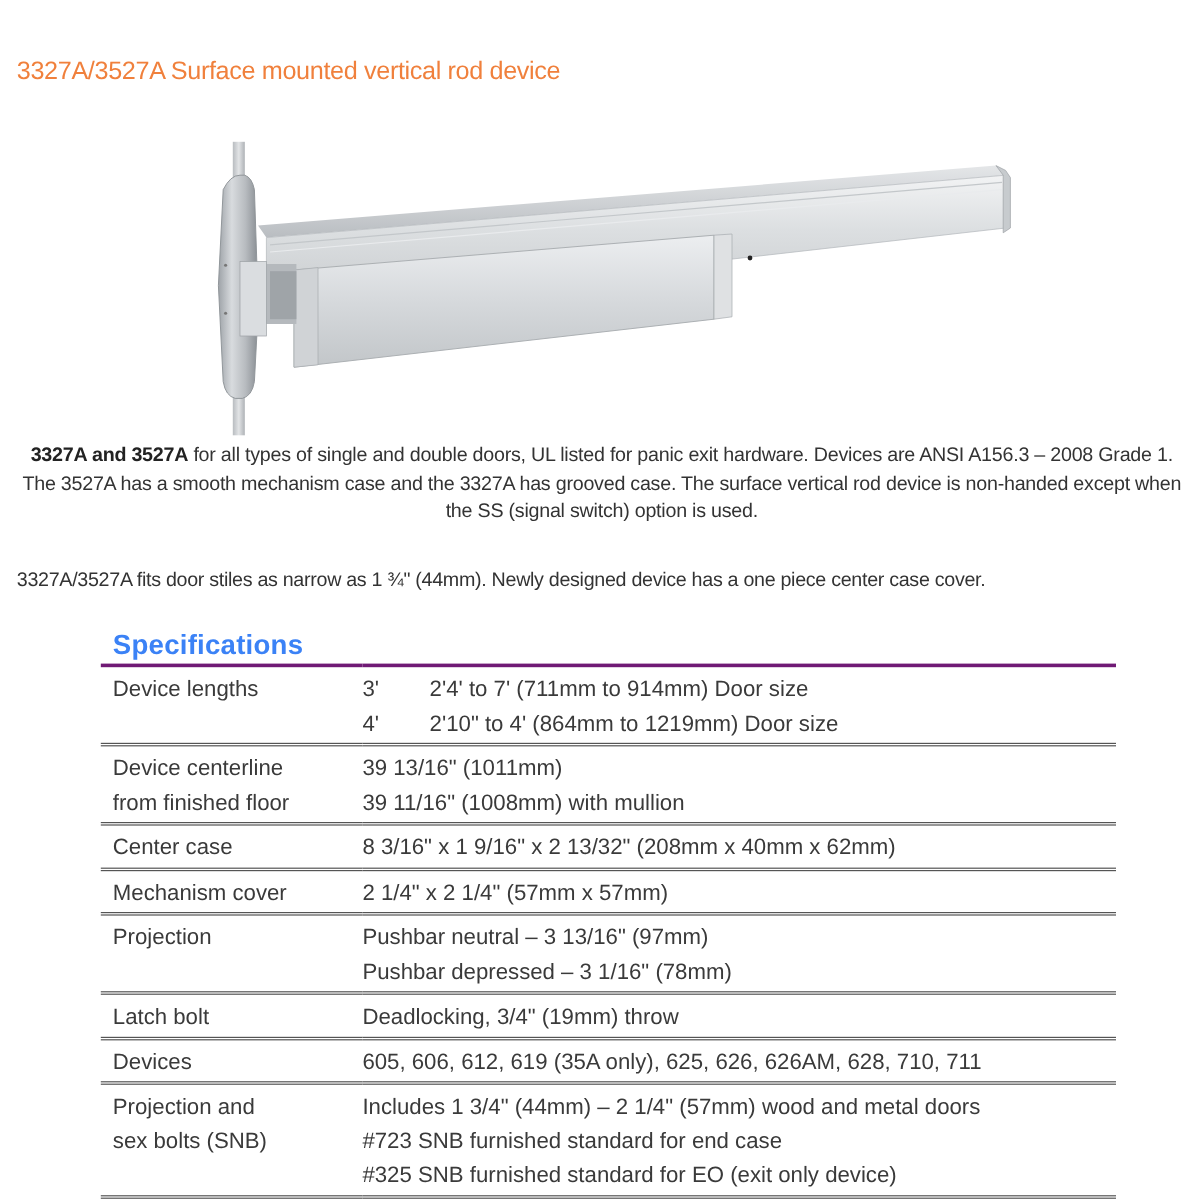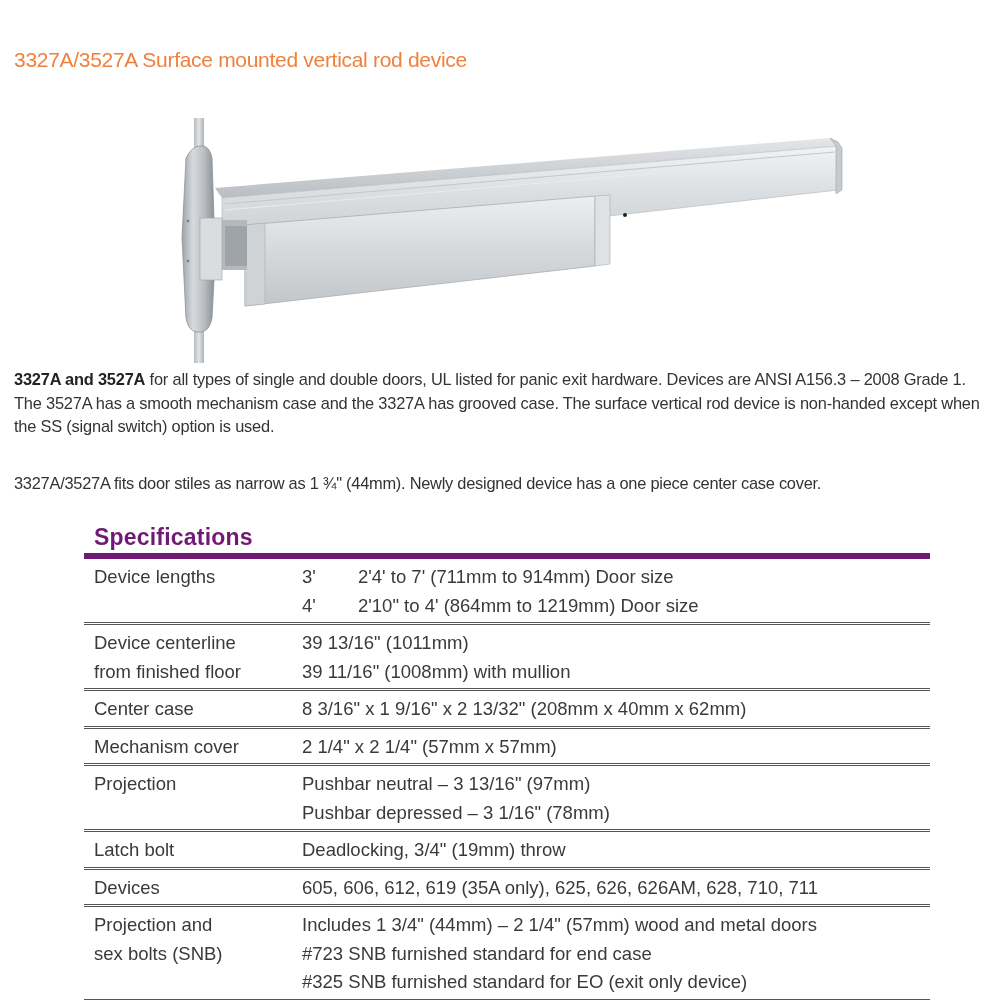--- a/index.html
+++ b/index.html
@@ -12,41 +12,42 @@
       font-size: 21px; font-weight: normal; color: #f0803c;
       letter-spacing: -0.3px; margin: 0; white-space: nowrap;
     }
     .product-image {
       position: absolute; left: 170px; top: 118px; width: 710px; height: 245px;
     }
     .intro {
       position: absolute; left: 14px; top: 368px; width: 975px;
       font-size: 16.4px; line-height: 23.5px; color: #333333; margin: 0;
       letter-spacing: -0.2px;
+      text-align: center;
     }
     .intro b { color: #222; }
     .fits {
       position: absolute; left: 14px; top: 472px; width: 990px;
       font-size: 16.4px; line-height: 22px; color: #333333; margin: 0;
       white-space: nowrap; letter-spacing: -0.25px;
     }
     .spec-heading {
       position: absolute; left: 94px; top: 524px;
-      font-size: 23px; font-weight: bold; color: #701a75; margin: 0;
+      font-size: 23px; font-weight: bold; color: #3b82f6; margin: 0;
       letter-spacing: 0.2px;
     }
     .spec-table {
       position: absolute; left: 84px; top: 553px; width: 846px;
       border-collapse: collapse; font-size: 18.5px; color: #3a3a3a;
     }
     .spec-table td {
       vertical-align: top; padding: 0; line-height: 28.5px;
     }
     .spec-table tr.row > td { border-bottom: 3px double #555; }
-    .spec-table tr.row:first-child > td { border-top: 6px solid #701a75; }
+    .spec-table tr.row:first-child > td { border-top: 3px solid #701a75; }
     .spec-table td.label { width: 208px; padding-left: 10px; padding-top: 4px; padding-bottom: 2px; }
     .spec-table td.value { padding-top: 4px; padding-bottom: 2px; }
     .line { display: block; white-space: nowrap; }
     .size-code { display: inline-block; width: 56px; }
   </style>
 </head>
 <body>
 
 <h1 class="title">3327A/3527A Surface mounted vertical rod device</h1>
 

